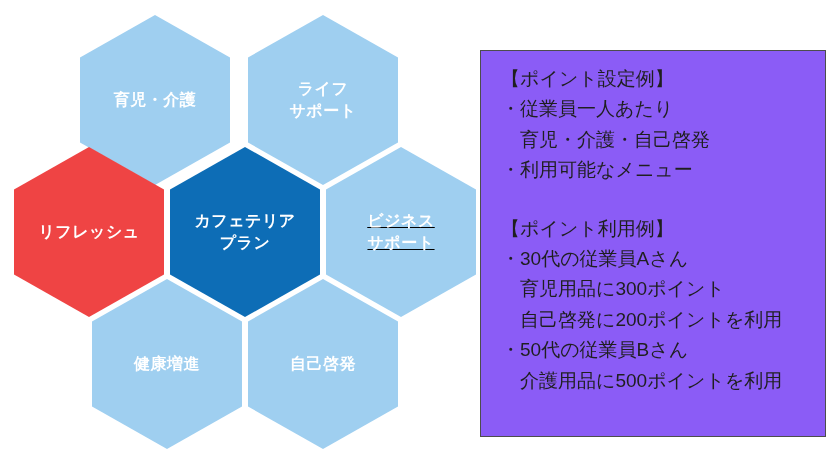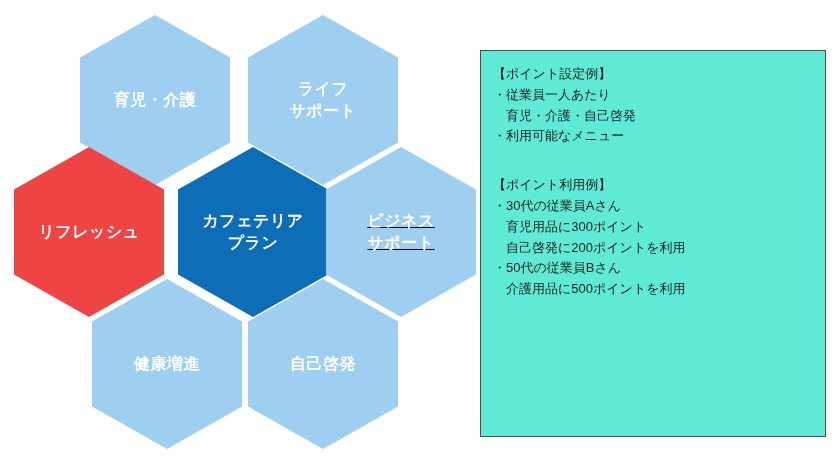--- a/index.html
+++ b/index.html
@@ -29,38 +29,38 @@
       font-weight: bold;
       font-size: 16px;
       line-height: 1.35;
       white-space: pre-line;
       letter-spacing: 0.5px;
     }
 
     .hex-top-left     { left: 80px;  top: 15px; }
     .hex-top-right    { left: 248px; top: 15px; align-items: center; }
     .hex-left         { left: 14px;  top: 147px; }
-    .hex-center       { left: 178px; top: 147px; align-items: center; }
+    .hex-center       { left: 170px; top: 147px; align-items: center; }
     .hex-right        { left: 326px; top: 147px; text-decoration: underline; }
     .hex-bottom-left  { left: 92px;  top: 279px; }
     .hex-bottom-right { left: 248px; top: 279px; }
 
     .info-box {
       position: absolute;
       left: 480px;
       top: 50px;
       width: 346px;
       height: 387px;
       border: 1.5px solid #4d4d4d;
       box-sizing: border-box;
-      padding: 13px 12px;
+      padding: 13px 20px;
       color: #1f1f1f;
-      font-size: 13px;
+      font-size: 19px;
       line-height: 1.6;
-      background: #5eead4;
+      background: #8b5cf6;
     }
     .info-section + .info-section { margin-top: 28px; }
     .info-title { white-space: pre-wrap; }
     .info-line  { white-space: pre-wrap; }
   </style>
 </head>
 <body>
 
 <div class="canvas">
 

